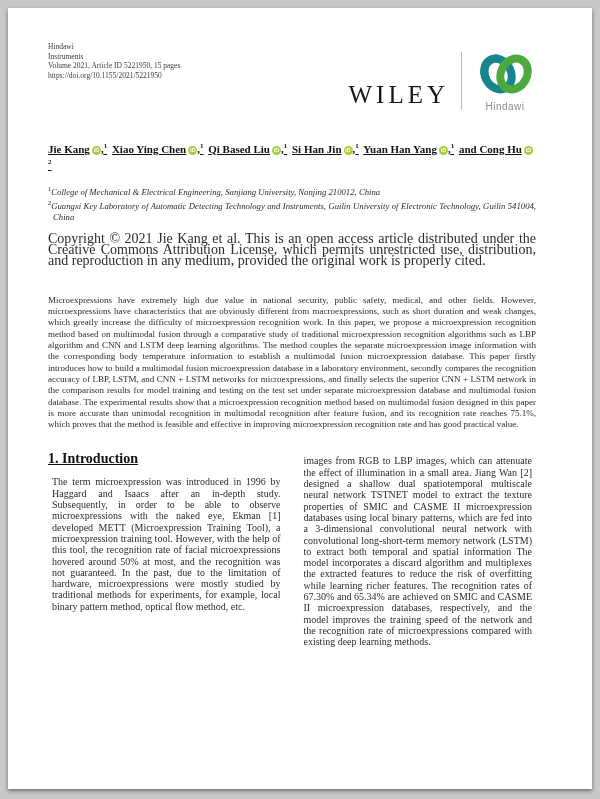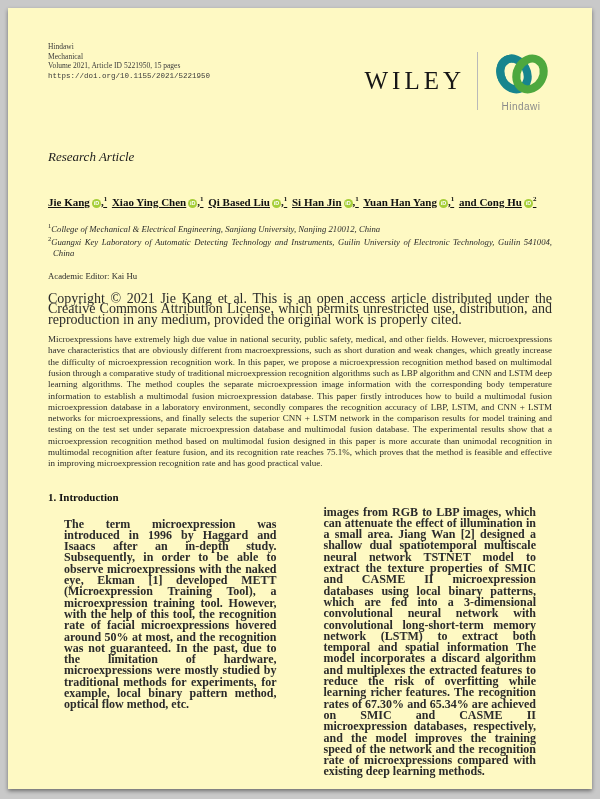--- a/index.html
+++ b/index.html
@@ -6,34 +6,34 @@
   body{
     width:600px;height:799px;
     background:#c9c9c9;
     font-family:"Liberation Serif", serif;
     color:#222;
     overflow:hidden;
   }
   .page{
     position:absolute;left:8px;top:8px;
     width:584px;height:781px;
-    background:#fef9c3;
+    background:#ffffff;
     box-shadow:0 2px 4px rgba(0,0,0,0.45);
     box-sizing:border-box;
-    padding:34px 40px 20px 40px;
+    padding:34px 56px 20px 40px;
   }
   
   .masthead{display:flex;justify-content:space-between;align-items:flex-start;}
   .pub-meta{font-size:7.5px;line-height:9.6px;color:#3a3a3a;}
-  .pub-meta .doi{color:#3a3a3a;text-decoration:none;font-family:Liberation Mono, monospace;}
+  .pub-meta .doi{color:#3a3a3a;text-decoration:none;}
   .logos{display:flex;align-items:center;margin-top:8px;}
   .wiley{
     font-family:"Liberation Serif", serif;
     font-size:25px;letter-spacing:4px;color:#161616;
-    margin-right:12px;position:relative;top:0;
+    margin-right:12px;position:relative;top:14px;
   }
   .logo-divider{width:1px;height:58px;background:#b9b9b9;margin-right:12px;}
   .hindawi-logo{display:flex;flex-direction:column;align-items:center;}
   .hindawi-logo svg{display:block;}
   .hindawi-label{
     font-family:"Liberation Sans", sans-serif;
     font-size:10px;color:#8b8b8b;margin-top:1px;letter-spacing:0.5px;
   }
   
   .article-type{
@@ -57,77 +57,75 @@
   .orcid::after{content:"iD";}
   .authors sup{font-size:7px;}
   
   .affiliations{margin-top:12px;font-size:8.7px;line-height:10.8px;font-style:italic;color:#2b2b2b;text-align:justify;}
   .affiliation{padding-left:5px;text-indent:-5px;}
   .affiliation sup{font-style:normal;font-size:6.5px;}
   .meta-line{margin-top:12px;font-size:8.7px;line-height:10.8px;color:#2b2b2b;}
   .meta-line a{color:#2b2b2b;text-decoration:none;}
   .copyright{margin-top:12px;font-size:14px;line-height:10.8px;color:#2b2b2b;text-align:justify;}
   
-  .abstract{margin-top:8px;font-size:9px;line-height:11.3px;color:#2b2b2b;text-align:justify;}
+  .abstract{margin-top:28px;font-size:9px;line-height:11.3px;color:#2b2b2b;text-align:justify;}
   
   .columns{display:flex;gap:15px;margin-top:21px;}
   .col{flex:1;min-width:0;}
   .section-heading{
-    margin:0 0 9px 0;font-size:11px;font-weight:bold;color:#111;
+    margin:0 0 9px 0;font-size:14px;font-weight:bold;color:#111;text-decoration:underline;
   }
   .body-p{
-    margin:16px;font-size:12px;line-height:11.3px;color:#2b2b2b;text-align:justify;font-weight:bold;
+    margin:4px;font-size:10px;line-height:11.3px;color:#2b2b2b;text-align:justify;
   }
   .body-p.indent{text-indent:11px;}
 </style>
 </head>
 <body>
 
 <div class="page">
 
   <header class="masthead">
     <div class="pub-meta">
       <div>Hindawi</div>
-      <div>Mechanical</div>
+      <div>Instruments</div>
       <div>Volume 2021, Article ID 5221950, 15 pages</div>
       <a class="doi" href="#">https://doi.org/10.1155/2021/5221950</a>
     </div>
     <div class="logos">
       <span class="wiley">WILEY</span>
       <span class="logo-divider"></span>
       <div class="hindawi-logo">
         <svg width="62" height="50" viewBox="0 0 62 50">
           <ellipse cx="24" cy="24" rx="13" ry="16" transform="rotate(-28 24 24)" fill="none" stroke="#17858e" stroke-width="8"></ellipse>
           <ellipse cx="40" cy="24" rx="13" ry="16" transform="rotate(28 40 24)" fill="none" stroke="#4ea83e" stroke-width="8"></ellipse>
           <ellipse cx="24" cy="24" rx="13" ry="16" transform="rotate(-28 24 24)" fill="none" stroke="#17858e" stroke-width="8" stroke-dasharray="0 46 30 100"></ellipse>
         </svg>
         <span class="hindawi-label">Hindawi</span>
       </div>
     </div>
   </header>
 
-  <div class="article-type">Research Article</div>
 
   <div class="authors">
     <span class="author"><span>Jie Kang</span><span class="orcid"></span><span>,</span><sup>1</sup></span>
     <span class="author"><span>Xiao Ying Chen</span><span class="orcid"></span><span>,</span><sup>1</sup></span>
     <span class="author"><span>Qi Based Liu</span><span class="orcid"></span><span>,</span><sup>1</sup></span>
     <span class="author"><span>Si Han Jin</span><span class="orcid"></span><span>,</span><sup>1</sup></span>
     <span class="author"><span>Yuan Han Yang</span><span class="orcid"></span><span>,</span><sup>1</sup></span>
     <span class="author"><span>and </span><span>Cong Hu</span><span class="orcid"></span><sup>2</sup></span>
   </div>
 
   <div class="affiliations">
     <div class="affiliation"><sup>1</sup><span>College of Mechanical &amp; Electrical Engineering, Sanjiang University, Nanjing 210012, China</span></div>
     <div class="affiliation"><sup>2</sup><span>Guangxi Key Laboratory of Automatic Detecting Technology and Instruments, Guilin University of Electronic Technology, Guilin 541004, China</span></div>
   </div>
 
 
 
-  <div class="meta-line">Academic Editor: Kai Hu</div>
 
   <div class="copyright">Copyright © 2021 Jie Kang et al. This is an open access article distributed under the Creative Commons Attribution License, which permits unrestricted use, distribution, and reproduction in any medium, provided the original work is properly cited.</div>
 
   <div class="abstract">Microexpressions have extremely high due value in national security, public safety, medical, and other fields. However, microexpressions have characteristics that are obviously different from macroexpressions, such as short duration and weak changes, which greatly increase the difficulty of microexpression recognition work. In this paper, we propose a microexpression recognition method based on multimodal fusion through a comparative study of traditional microexpression recognition algorithms such as LBP algorithm and CNN and LSTM deep learning algorithms. The method couples the separate microexpression image information with the corresponding body temperature information to establish a multimodal fusion microexpression database. This paper firstly introduces how to build a multimodal fusion microexpression database in a laboratory environment, secondly compares the recognition accuracy of LBP, LSTM, and CNN + LSTM networks for microexpressions, and finally selects the superior CNN + LSTM network in the comparison results for model training and testing on the test set under separate microexpression database and multimodal fusion database. The experimental results show that a microexpression recognition method based on multimodal fusion designed in this paper is more accurate than unimodal recognition in multimodal recognition after feature fusion, and its recognition rate reaches 75.1%, which proves that the method is feasible and effective in improving microexpression recognition rate and has good practical value.</div>
 
   <div class="columns">
     <div class="col">
       <h2 class="section-heading">1. Introduction</h2>
       <p class="body-p">The term microexpression was introduced in 1996 by Haggard and Isaacs after an in-depth study. Subsequently, in order to be able to observe microexpressions with the naked eye, Ekman [1] developed METT (Microexpression Training Tool), a microexpression training tool. However, with the help of this tool, the recognition rate of facial microexpressions hovered around 50% at most, and the recognition was not guaranteed. In the past, due to the limitation of hardware, microexpressions were mostly studied by traditional methods for experiments, for example, local binary pattern method, optical flow method, etc.</p>
     </div>

